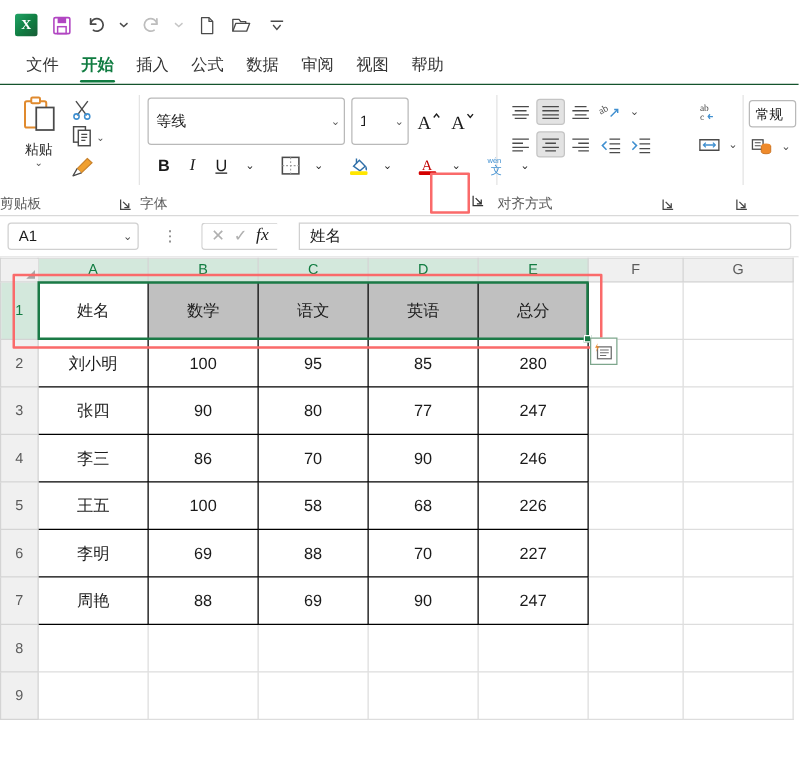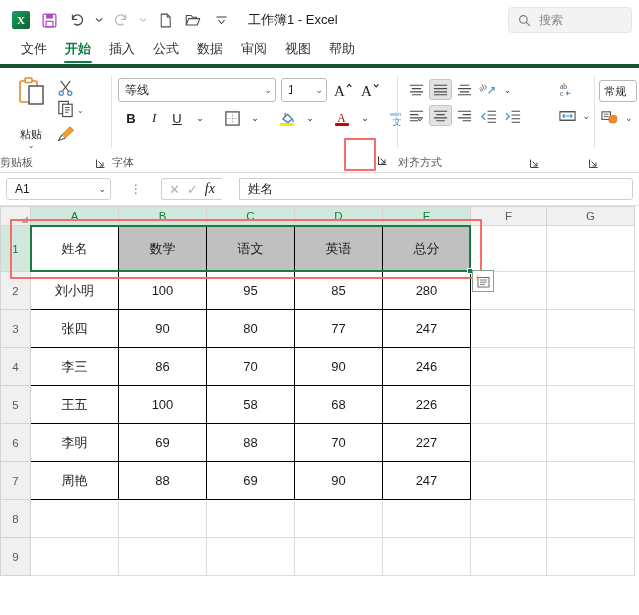--- a/index.html
+++ b/index.html
@@ -48,21 +48,21 @@
     padding-left: 9px; gap: 8px;
   }
   .searchbox .ph { font-size: 12px; color: #8a8a8a; }
 
   
   .tabbar {
     height: 28px; width: 639px;
     display: flex; align-items: flex-end;
     padding-left: 12px;
     background: #ffffff;
-    border-bottom: 4px solid #14532d;
+    border-bottom: 1px solid #14532d;
   }
   .tab {
     font-size: 13px; color: #333333;
     padding: 2px 9px 6px 9px;
     position: relative;
     white-space: nowrap;
   }
   .tab.active { color: #107c41; font-weight: bold; }
   .tab.active::after {
     content: ""; position: absolute;
@@ -92,30 +92,30 @@
   }
 
   
   .g-clip { width: 112px; }
   .clip-inner { display: flex; padding: 2px 0 0 6px; }
   .paste-btn {
     width: 50px; display: flex; flex-direction: column;
     align-items: center; padding-top: 2px;
   }
   .paste-ico { width: 30px; height: 34px; position: relative; }
-  .paste-txt { font-size: 11px; color: #262626; margin-top: 17px; }
+  .paste-txt { font-size: 11px; color: #262626; margin-top: 2px; }
   .chev { font-size: 8px; color: #555; line-height: 8px; }
   .clip-side { display: flex; flex-direction: column; gap: 2px; padding-top: 3px; }
   .clip-row { display: flex; align-items: center; gap: 2px; height: 21px; }
 
   
   .g-font { width: 285px; }
   .font-r1 { display: flex; align-items: center; padding: 6px 0 0 6px; gap: 5px; }
   .combo {
-    height: 24px; border: 1px solid #b9b9b9; border-radius: 3px;
+    height: 38px; border: 1px solid #b9b9b9; border-radius: 3px;
     background: #fff; display: flex; align-items: center;
     padding: 0 3px 0 6px; font-size: 12px; color: #1b1b1b;
   }
   .combo .cv { flex: 1; white-space: nowrap; overflow: hidden; }
   .combo .ca { font-size: 9px; color: #555; padding-left: 3px; }
   .fname { width: 158px; }
   .fsize { width: 46px; gap: 21px; }
   .icobtn {
     min-width: 22px; height: 22px;
     display: flex; align-items: center; justify-content: center;
@@ -280,29 +280,21 @@
     </div>
 
     <div class="qbtn">
       <svg width="13" height="11" viewBox="0 0 13 11">
         <path d="M1.5 2 L11.5 2" stroke="#4a4a4a" stroke-width="1.1"></path>
         <path d="M3.5 5 L6.5 8.5 L9.5 5" fill="none" stroke="#4a4a4a" stroke-width="1.1"></path>
       </svg>
     </div>
   </div>
 
-  <div class="doc-title">工作簿1  -  Excel</div>
-
-  <div class="searchbox">
-    <svg width="13" height="13" viewBox="0 0 14 14">
-      <circle cx="5.8" cy="5.8" r="4.1" fill="none" stroke="#7a7a7a" stroke-width="1.2"></circle>
-      <path d="M9 9 L12.6 12.6" stroke="#7a7a7a" stroke-width="1.2" stroke-linecap="round"></path>
-    </svg>
-    <span class="ph">搜索</span>
-  </div>
+
 </div>
 
 <div class="tabbar">
   <div class="tab">文件</div>
   <div class="tab active">开始</div>
   <div class="tab">插入</div>
   <div class="tab">公式</div>
   <div class="tab">数据</div>
   <div class="tab">审阅</div>
   <div class="tab">视图</div>

